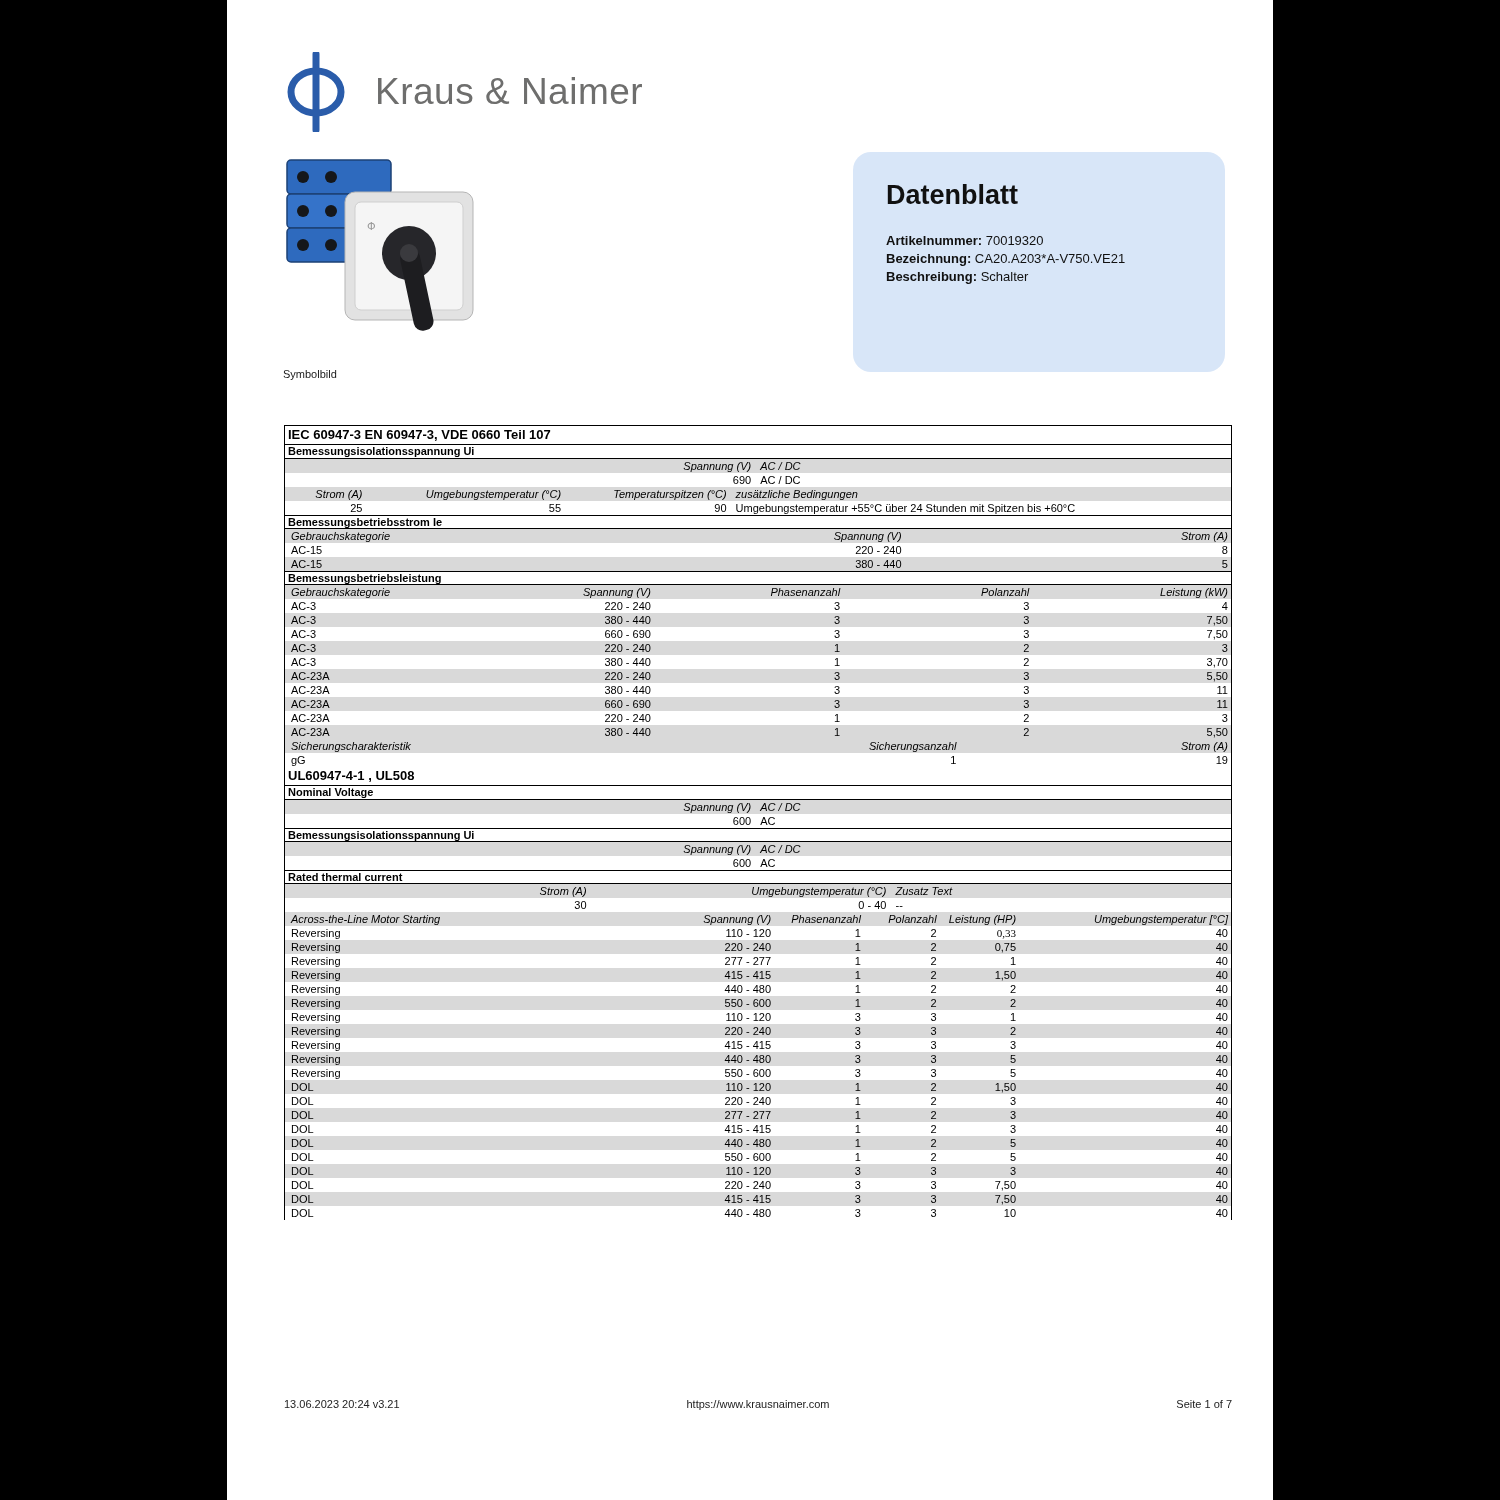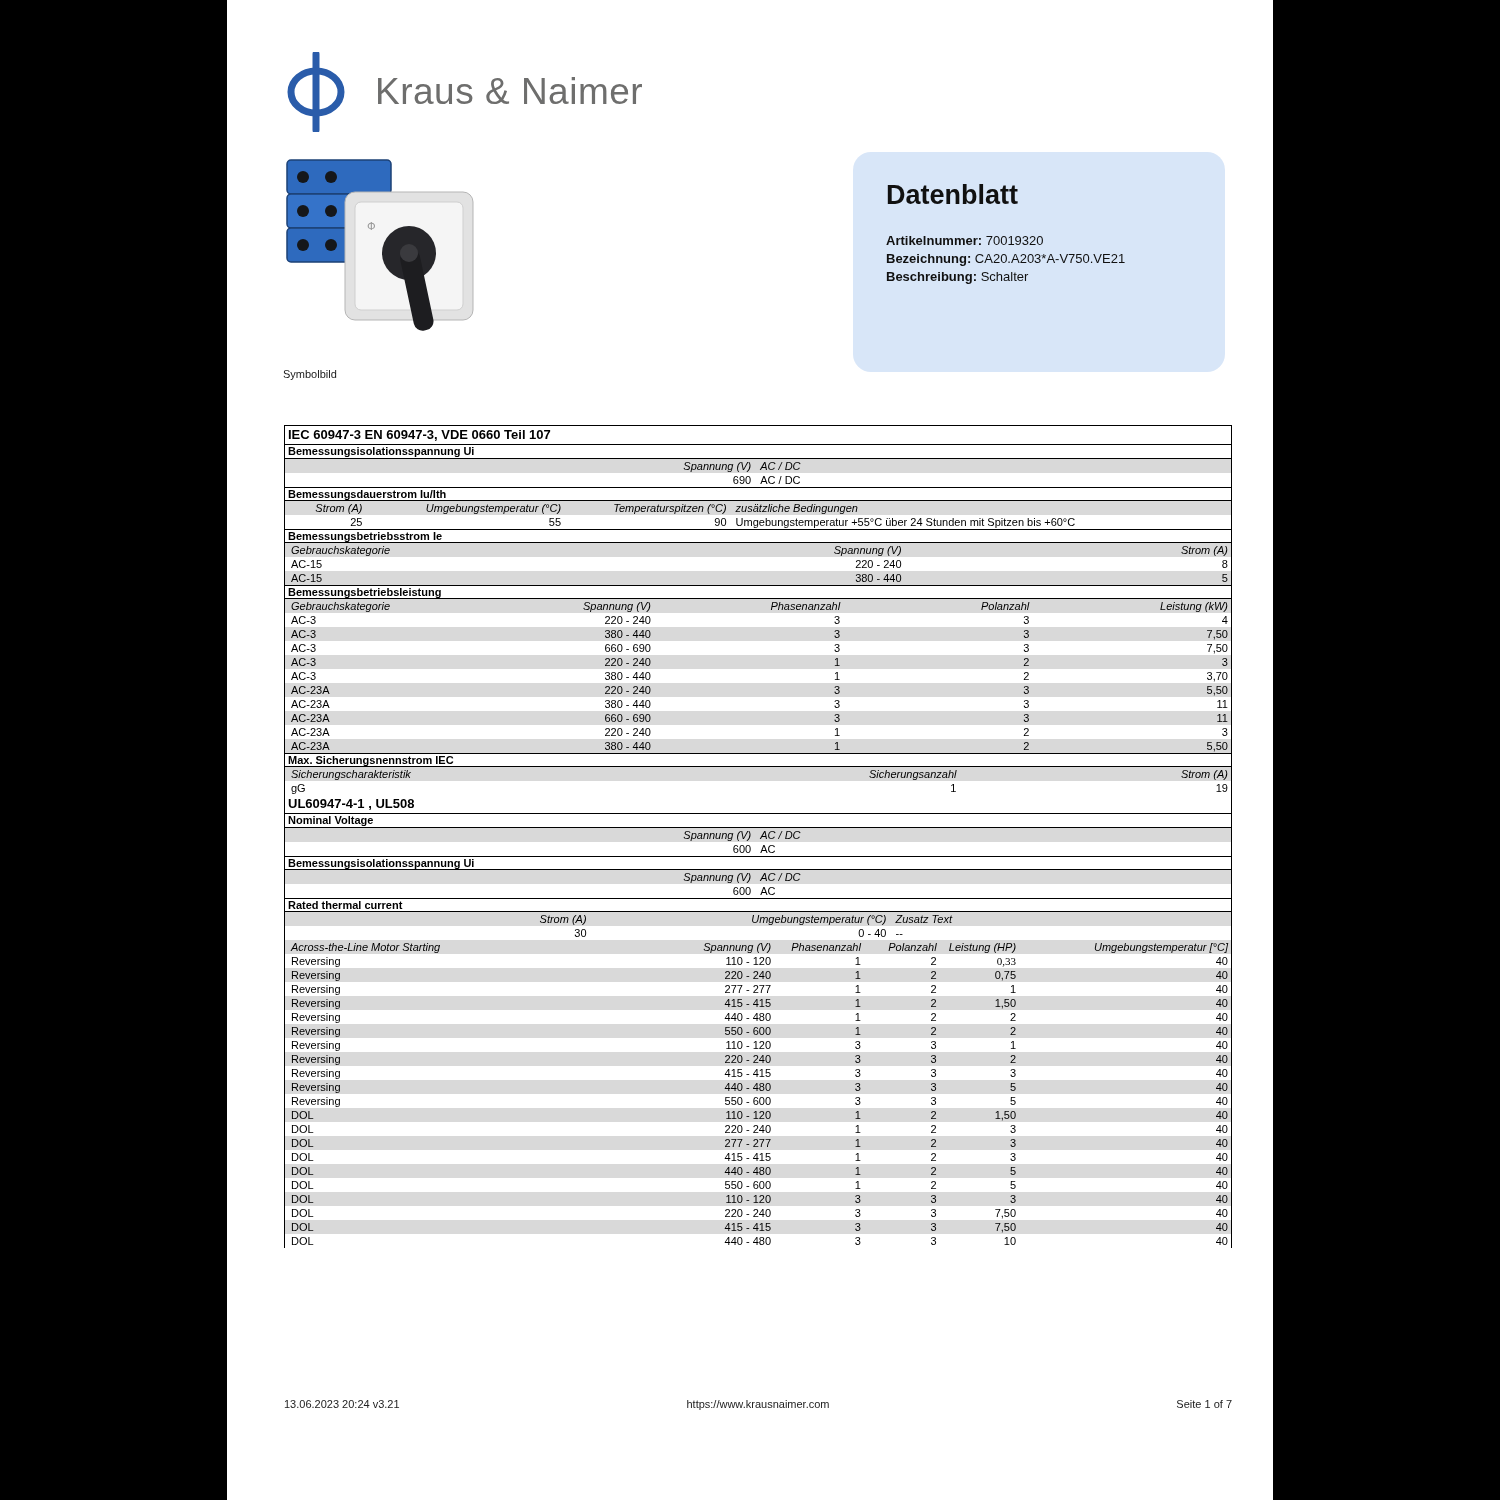--- a/index.html
+++ b/index.html
@@ -112,21 +112,20 @@
       <div class="row-sec">IEC 60947-3 EN 60947-3, VDE 0660 Teil 107</div>
       <div class="row-sub">Bemessungsisolationsspannung Ui</div>
       <div class="trow row-hdr">
         <div class="tcell ar" style="width: 49.6%;">Spannung (V)</div>
         <div class="tcell al" style="width: 50.4%;">AC / DC</div>
       </div>
       <div class="trow row-data">
         <div class="tcell ar" style="width: 49.6%;">690</div>
         <div class="tcell al" style="width: 50.4%;">AC / DC</div>
       </div>
-      <div class="row-sub">Bemessungsdauerstrom Iu/Ith</div>
       <div class="trow row-hdr">
         <div class="tcell ar" style="width: 8.5%;">Strom (A)</div>
         <div class="tcell ar" style="width: 21%;">Umgebungstemperatur (°C)</div>
         <div class="tcell ar" style="width: 17.5%;">Temperaturspitzen (°C)</div>
         <div class="tcell al" style="width: 53%;">zusätzliche Bedingungen</div>
       </div>
       <div class="trow row-data">
         <div class="tcell ar" style="width: 8.5%;">25</div>
         <div class="tcell ar" style="width: 21%;">55</div>
         <div class="tcell ar" style="width: 17.5%;">90</div>
@@ -219,21 +218,20 @@
         <div class="tcell ar" style="width: 20%;">2</div>
         <div class="tcell ar" style="width: 21%;">3</div>
       </div>
       <div class="trow row-data shade">
         <div class="tcell al" style="width: 20%;">AC-23A</div>
         <div class="tcell ar" style="width: 19%;">380 - 440</div>
         <div class="tcell ar" style="width: 20%;">1</div>
         <div class="tcell ar" style="width: 20%;">2</div>
         <div class="tcell ar" style="width: 21%;">5,50</div>
       </div>
-      <div class="row-sub">Max. Sicherungsnennstrom IEC</div>
       <div class="trow row-hdr">
         <div class="tcell al" style="width: 40%;">Sicherungscharakteristik</div>
         <div class="tcell ar" style="width: 31.3%;">Sicherungsanzahl</div>
         <div class="tcell ar" style="width: 28.7%;">Strom (A)</div>
       </div>
       <div class="trow row-data">
         <div class="tcell al" style="width: 40%;">gG</div>
         <div class="tcell ar" style="width: 31.3%;">1</div>
         <div class="tcell ar" style="width: 28.7%;">19</div>
       </div>

